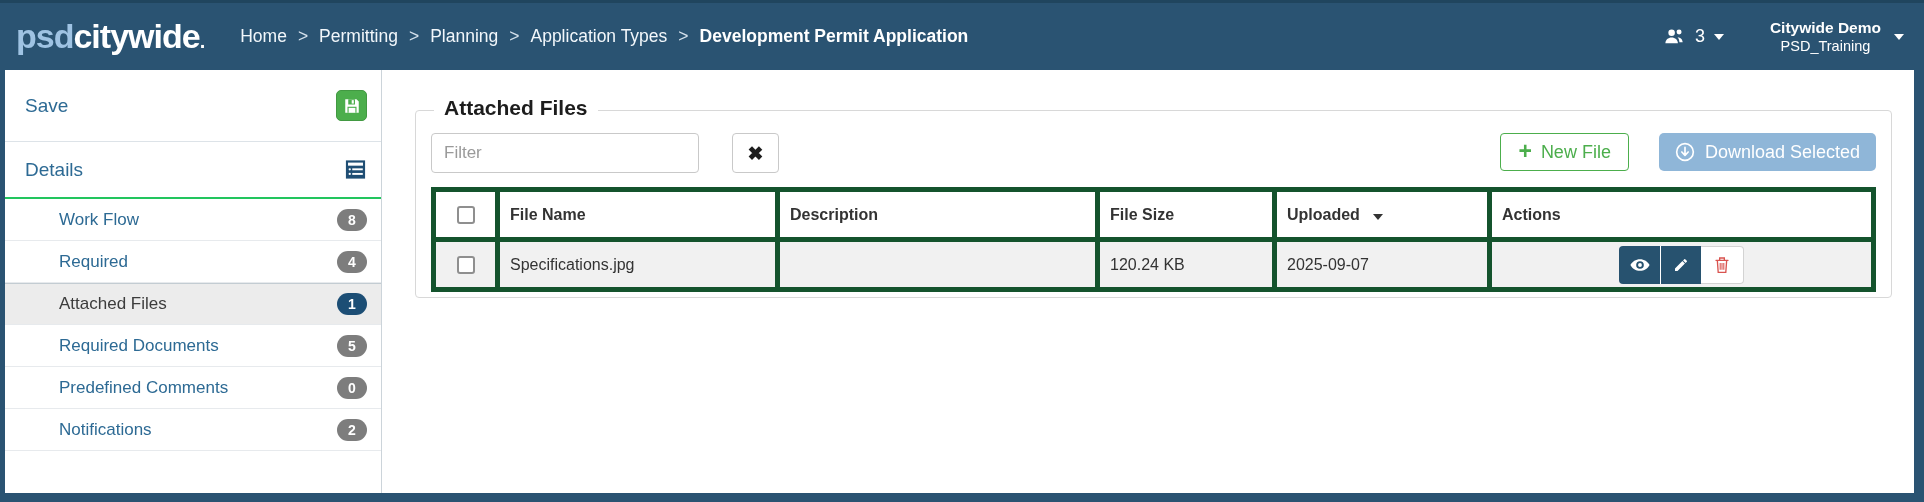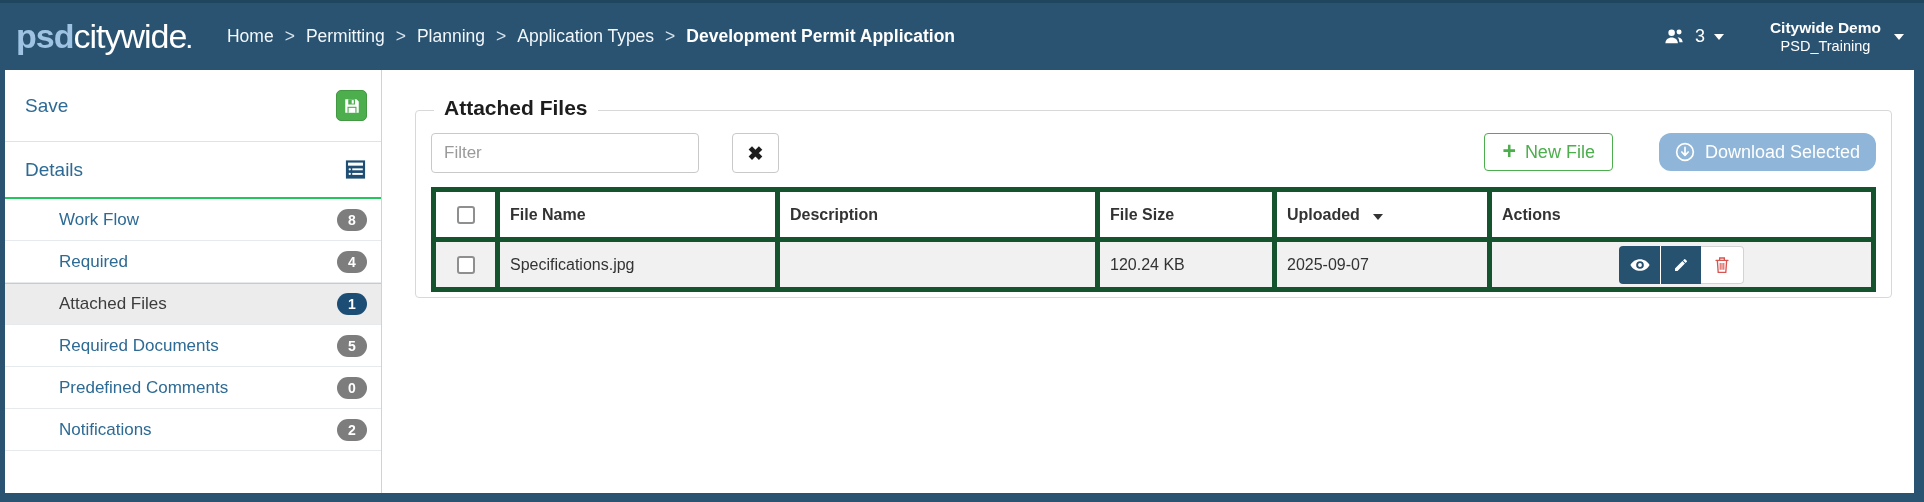--- a/index.html
+++ b/index.html
@@ -4,21 +4,21 @@
 <style>
   * { margin:0; padding:0; box-sizing:border-box; }
   body { font-family:"Liberation Sans", sans-serif; background:#c8c8c8; }
 
   .frame { width:1924px; height:502px; background:#2a5372; border-top:3px solid #20455e; overflow:hidden; }
 
   
   .navbar { height:67px; background:#2a5372; display:flex; align-items:center; padding-left:16px; color:#fff; }
   .logo { font-size:34px; letter-spacing:-1px; white-space:nowrap; cursor:pointer; }
   .logo .lg1 { color:#9fc3e3; font-weight:600; }
-  .logo .lg2 { color:#ffffff; font-weight:400; }
+  .logo .lg2 { color:#ffffff; font-weight:700; }
   .logo .lgdot { color:#ffffff; font-weight:800; font-size:20px; }
   .crumbs { margin-left:36px; font-size:17.5px; display:flex; align-items:center; gap:11px; color:#eef4fa; }
   .crumb { color:#f2f7fb; text-decoration:none; cursor:pointer; }
   .crumb.current { font-weight:bold; color:#ffffff; }
   .crumb-sep { color:#d7e3ee; }
   .nav-right { margin-left:auto; display:flex; align-items:stretch; height:100%; }
   .nav-users { display:flex; align-items:center; gap:9px; padding:0 26px; font-size:18px; cursor:pointer; }
   .caret { width:0; height:0; border-left:5.5px solid transparent; border-right:5.5px solid transparent; border-top:6px solid #fff; display:inline-block; }
   .nav-db { background:#2d9e2d; display:flex; align-items:center; gap:11px; padding:0 25px; font-size:19.5px; cursor:pointer; }
   .nav-account { display:flex; align-items:center; gap:13px; padding:0 20px; cursor:pointer; }
@@ -45,21 +45,21 @@
   .main { flex:1; background:#fff; position:relative; }
   .panel { margin:40px 22px 0 33px; height:188px; border:1px solid #d8d8d8; border-radius:4px; position:relative; padding:22px 15px 0; }
   .panel-title { position:absolute; top:-15px; left:18px; background:#fff; padding:0 10px; font-size:21px; font-weight:bold; color:#1d1d1d; }
   .toolbar { display:flex; align-items:flex-start; height:40px; margin-bottom:14px;gap:28px; }
   .filter-input { width:268px; height:40px; border:1px solid #c9c9c9; border-radius:4px; padding:0 12px; font-size:17px; color:#333; outline:none; }
   .filter-input::placeholder { color:#9a9a9a; }
   .clear-btn { width:47px; height:40px; margin-left:5px; background:#fff; border:1px solid #c9c9c9; border-radius:4px; font-size:19px; font-weight:bold; color:#1d1d1d; cursor:pointer; display:flex; align-items:center; justify-content:center; }
   .tb-spacer { flex:1; }
   .btn-newfile { height:38px; padding:0 17px; background:#fff; border:1px solid #4cae4c; color:#4cae4c; border-radius:4px; font-size:18px; display:flex; align-items:center; gap:9px; cursor:pointer; font-family:inherit; }
   .plus-glyph { font-size:23px; font-weight:900; line-height:1; margin-top:-2px; }
-  .btn-download { height:38px; margin-left:18px; padding:0 16px; background:#8fb6d8; border:none; color:#fff; border-radius:12px; font-size:18px; display:flex; align-items:center; gap:10px; cursor:pointer; font-family:inherit; }
+  .btn-download { height:38px; margin-left:2px; padding:0 16px; background:#8fb6d8; border:none; color:#fff; border-radius:5px; font-size:18px; display:flex; align-items:center; gap:10px; cursor:pointer; font-family:inherit; }
 
   table.grid { width:100%; border-collapse:collapse; }
   .grid th, .grid td { border:5px solid #14532d; height:50px; font-size:16px; color:#333; padding:0 10px; text-align:left; vertical-align:middle; }
   .grid th { font-weight:bold; background:#fff; }
   .grid tbody tr { background:#f1f1f1; }
   .col-check { width:64px; text-align:center !important; }
   .col-name { width:280px; }
   .col-desc { width:320px; }
   .col-size { width:177px; }
   .col-up   { width:215px; }

